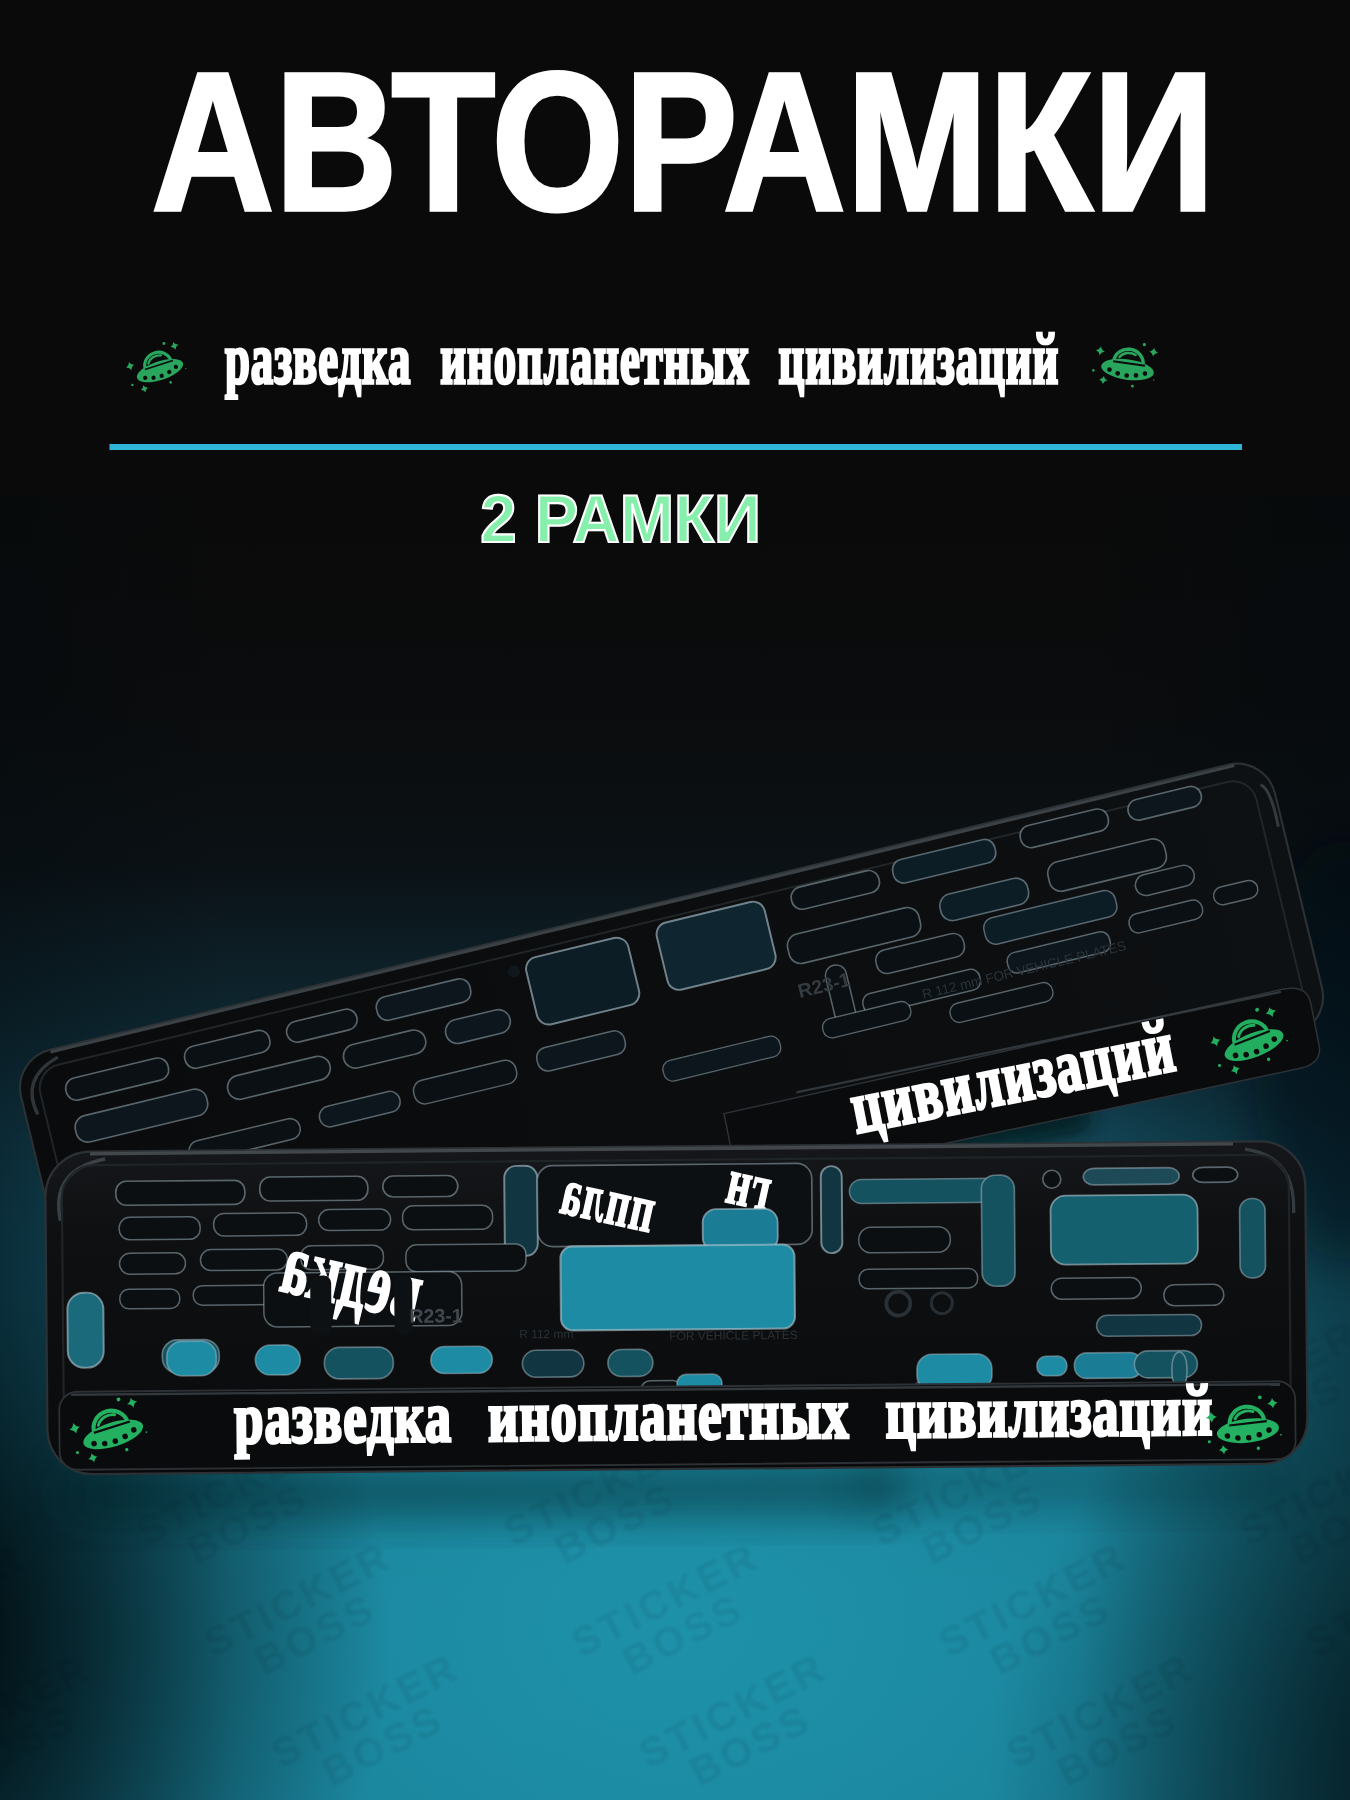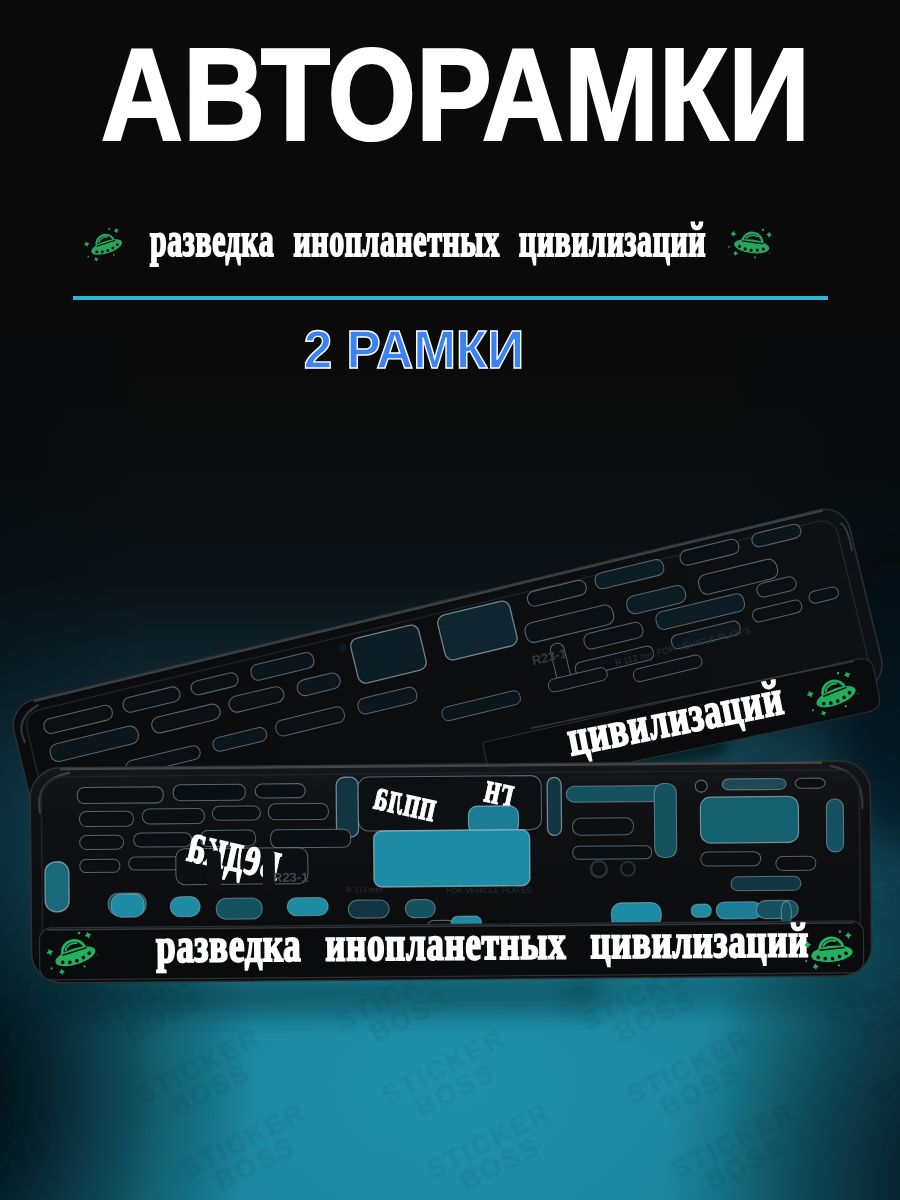--- a/index.html
+++ b/index.html
@@ -12,21 +12,21 @@
       linear-gradient(180deg, #0a0a0a 0%, #0b0c0d 16%, #0b1115 28%, #0e2630 40%, #124354 52%, #166177 63%, #197c93 74%, #1b859c 84%, #19819a 100%);
   }
   #vignette{left:0;top:330px;width:900px;height:870px;
     background:
       radial-gradient(circle 500px at -90px 760px, rgba(1,10,14,0.85) 0%, rgba(1,10,14,0.85) 18%, rgba(1,10,14,0) 70%),
       radial-gradient(circle 460px at 980px 860px, rgba(1,10,14,0.58) 0%, rgba(1,10,14,0.58) 18%, rgba(1,10,14,0) 70%),
       linear-gradient(90deg, rgba(2,10,14,0.38) 0%, rgba(2,10,14,0) 17%, rgba(2,10,14,0) 80%, rgba(2,10,14,0.45) 100%);
   }
   #h1{left:5px;top:29px;width:900px;text-align:center;color:#ffffff;font-weight:bold;font-size:132px;line-height:1;letter-spacing:0px;white-space:nowrap;}
   #h1 span{display:inline-block;transform:scaleX(0.862);transform-origin:50% 50%;-webkit-text-stroke:2.2px #fff;}
-  #h2{left:0;top:323px;width:828px;text-align:center;color:#3b82f6;font-weight:bold;font-size:53px;line-height:1;}
+  #h2{left:0;top:323px;width:828px;text-align:center;color:#86efac;font-weight:bold;font-size:45px;line-height:1;}
   #h2 span{display:inline-block;transform:scaleX(0.968);transform-origin:50% 50%;-webkit-text-stroke:1.4px #fff;}
   #subtext{left:-572px;top:216px;width:2000px;text-align:center;color:#fff;font-family:"Liberation Serif",serif;font-weight:bold;font-size:48px;line-height:1;white-space:nowrap;}
   #subtext span{display:inline-block;transform:scaleX(0.622);transform-origin:50% 50%;letter-spacing:1px;word-spacing:18px;-webkit-text-stroke:2.2px #fff;}
   #cyanline{left:73px;top:296px;width:755px;height:4px;background:#2fb5d8;}
 </style>
 </head>
 <body>
 <div id="page">
 
   <div id="bgteal" class="abs"></div>

